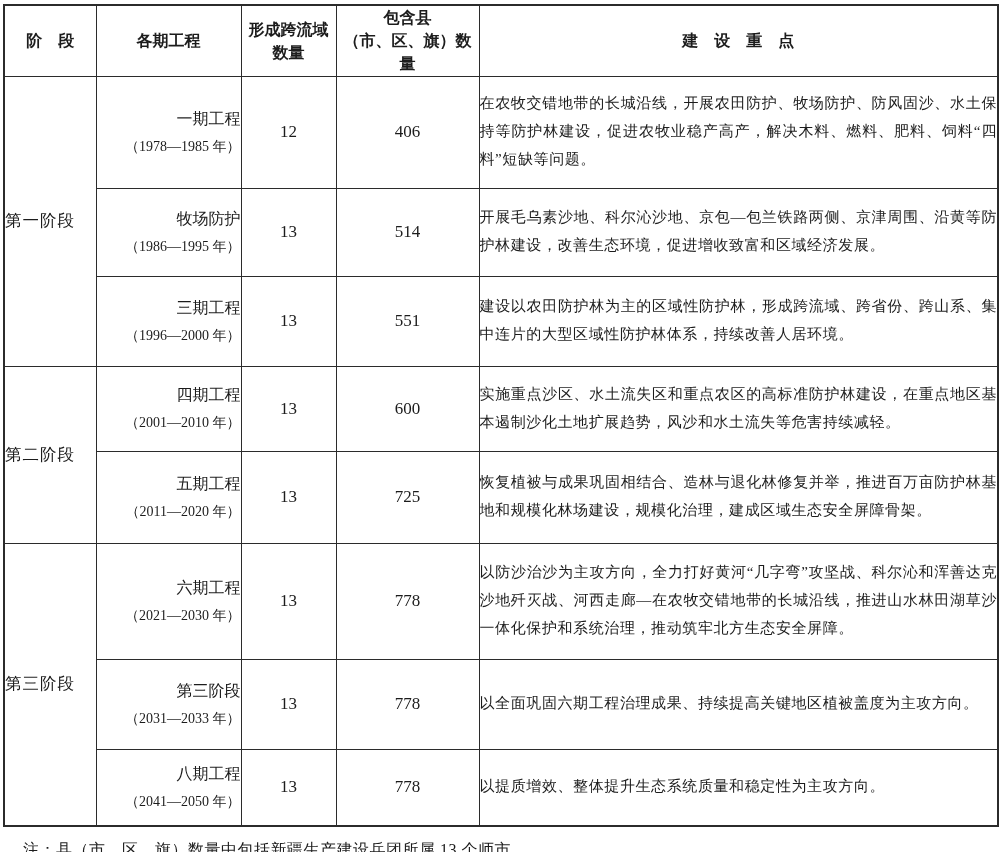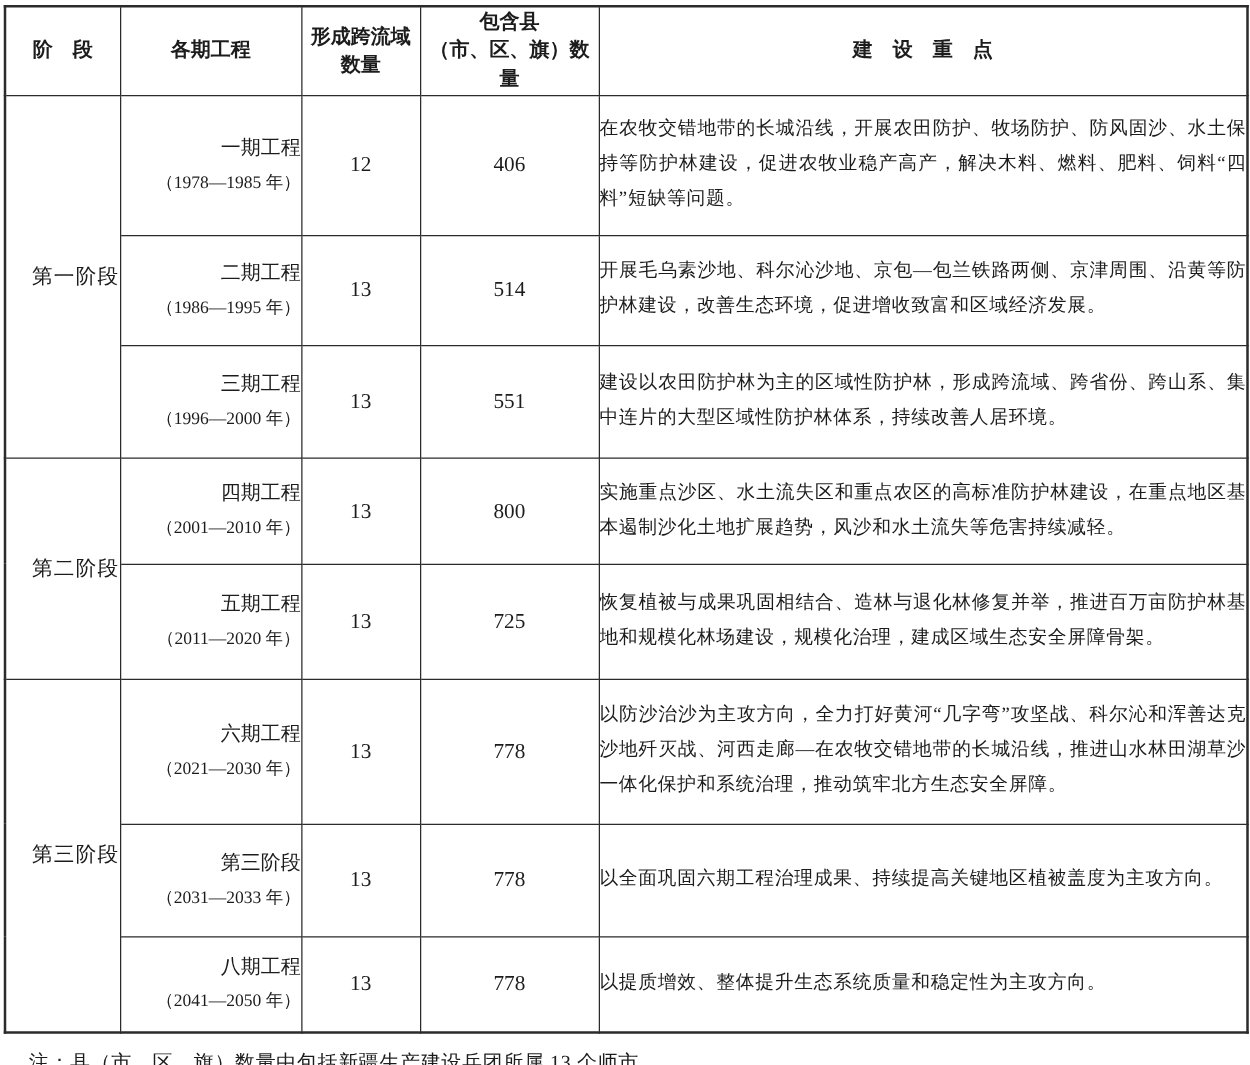--- a/index.html
+++ b/index.html
@@ -23,21 +23,21 @@
     overflow:hidden;
   }
   th{
     font-family:"Liberation Sans","DejaVu Sans",sans-serif;
     font-weight:700;
     font-size:16px;
     text-align:center;
     line-height:1.45;
   }
   .stage-cell{
-    text-align:right;
+    text-align:left;
     font-size:16.5px;
     letter-spacing:1px;
     white-space:nowrap;
   }
   .phase-cell{
     text-align:right;
     font-size:16px;
     line-height:1.9;
   }
   .phase-cell .years{white-space:nowrap;font-size:14px;}
@@ -91,21 +91,21 @@
         <td class="phase-cell">
           <div>一期工程</div>
           <div class="years">（1978—1985 年）</div>
         </td>
         <td class="num-cell">12</td>
         <td class="num-cell">406</td>
         <td class="focus-cell">在农牧交错地带的长城沿线，开展农田防护、牧场防护、防风固沙、水土保持等防护林建设，促进农牧业稳产高产，解决木料、燃料、肥料、饲料“四料”短缺等问题。</td>
       </tr>
       <tr style="height:88px">
         <td class="phase-cell">
-          <div>二期工程</div>
+          <div>牧场防护</div>
           <div class="years">（1986—1995 年）</div>
         </td>
         <td class="num-cell">13</td>
         <td class="num-cell">514</td>
         <td class="focus-cell">开展毛乌素沙地、科尔沁沙地、京包—包兰铁路两侧、京津周围、沿黄等防护林建设，改善生态环境，促进增收致富和区域经济发展。</td>
       </tr>
       <tr style="height:90px">
         <td class="phase-cell">
           <div>三期工程</div>
           <div class="years">（1996—2000 年）</div>
@@ -114,21 +114,21 @@
         <td class="num-cell">551</td>
         <td class="focus-cell">建设以农田防护林为主的区域性防护林，形成跨流域、跨省份、跨山系、集中连片的大型区域性防护林体系，持续改善人居环境。</td>
       </tr>
       <tr style="height:85px">
         <td class="stage-cell" rowspan="2">第二阶段</td>
         <td class="phase-cell">
           <div>四期工程</div>
           <div class="years">（2001—2010 年）</div>
         </td>
         <td class="num-cell">13</td>
-        <td class="num-cell">800</td>
+        <td class="num-cell">600</td>
         <td class="focus-cell">实施重点沙区、水土流失区和重点农区的高标准防护林建设，在重点地区基本遏制沙化土地扩展趋势，风沙和水土流失等危害持续减轻。</td>
       </tr>
       <tr style="height:92px">
         <td class="phase-cell">
           <div>五期工程</div>
           <div class="years">（2011—2020 年）</div>
         </td>
         <td class="num-cell">13</td>
         <td class="num-cell">725</td>
         <td class="focus-cell">恢复植被与成果巩固相结合、造林与退化林修复并举，推进百万亩防护林基地和规模化林场建设，规模化治理，建成区域生态安全屏障骨架。</td>

